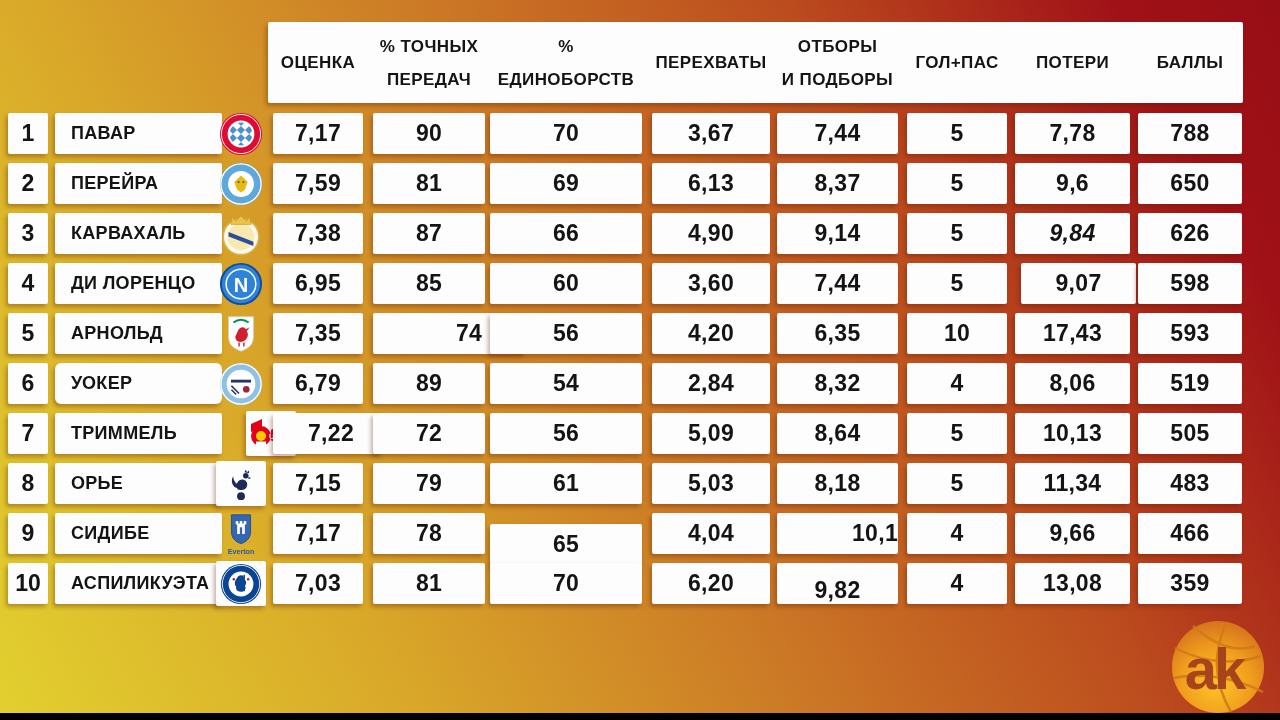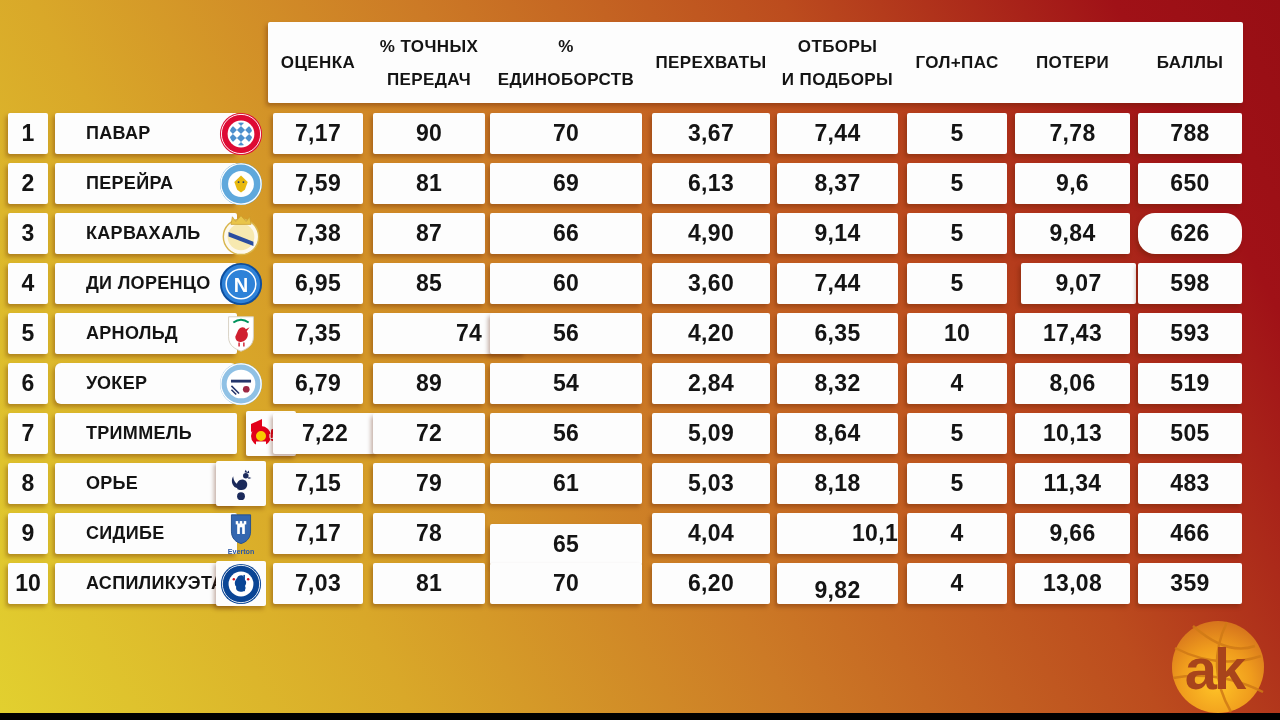--- a/index.html
+++ b/index.html
@@ -14,21 +14,21 @@
     display:flex;align-items:center;justify-content:center;
   }
   .header-box{z-index:1;}
   .hlabel{
     position:absolute;top:0;height:100%;display:flex;flex-direction:column;
     align-items:center;justify-content:center;transform:translateX(-50%);
     font-size:17px;letter-spacing:.4px;white-space:nowrap;text-align:center;
   }
   .hlabel span{line-height:33px;}
   .rank-cell{font-size:23px;}
-  .name-cell{justify-content:flex-start;padding-left:31px;font-size:18px;letter-spacing:.3px;white-space:nowrap;}
+  .name-cell{justify-content:flex-start;padding-left:16px;font-size:18px;letter-spacing:.3px;white-space:nowrap;}
   .val-cell{font-size:23px;letter-spacing:.3px;}
   .logo-slot{position:absolute;display:flex;align-items:center;justify-content:center;}
   .logo-slot.whitebg{background:#fdfdfd;border-radius:2px;box-shadow:-2px 3px 4px rgba(90,30,0,.35);}
   .bottom-bar{position:absolute;left:0;bottom:0;width:100%;height:7px;background:#000;}
   .brand-logo{position:absolute;left:1163px;top:610px;}
   svg{display:block;}
 </style>
 </head>
 <body>
 
@@ -181,24 +181,24 @@
       </div>
       <div class="box val-cell" style="left: 652px; top: 213px; width: 118px; height: 41px;">
         <span>4,90</span>
       </div>
       <div class="box val-cell" style="left: 777px; top: 213px; width: 121px; height: 41px;">
         <span>9,14</span>
       </div>
       <div class="box val-cell" style="left: 907px; top: 213px; width: 100px; height: 41px;">
         <span>5</span>
       </div>
-      <div class="box val-cell" style="left: 1015px; top: 213px; width: 115px; height: 41px;">
+      <div class="box val-cell" style="left: 1015px; top: 213px; width: 115px; height: 41px; font-style: italic;">
         <span>9,84</span>
       </div>
-      <div class="box val-cell" style="left: 1138px; top: 213px; width: 104px; height: 41px; border-radius: 17px;">
+      <div class="box val-cell" style="left: 1138px; top: 213px; width: 104px; height: 41px;">
         <span>626</span>
       </div>
       <div class="box rank-cell" style="left: 8px; top: 263px; width: 40px; height: 41px;">
         <span>4</span>
       </div>
       <div class="box name-cell" style="left: 55px; top: 263px; width: 151px; height: 41px;">
         <span>ДИ ЛОРЕНЦО</span>
       </div>
       <div class="logo-slot" style="left: 216px; top: 261px; width: 50px; height: 45px;">
         <svg width="44" height="44" viewBox="0 0 46 46">
@@ -317,21 +317,21 @@
       </div>
       <div class="logo-slot whitebg" style="left: 216px; top: 411px; width: 50px; height: 45px; margin-left: 30px;">
         <svg width="46" height="36" viewBox="0 0 46 36">
           <path d="M3 8 l11 -5 v8 l-11 5 z" fill="#e2001a"></path>
           <circle cx="13" cy="20" r="7.5" fill="#f8cc00" stroke="#e2001a" stroke-width="5"></circle>
           <rect x="8" y="25.5" width="10" height="7" fill="#fff"></rect>
           <rect x="23" y="13" width="20" height="12" rx="1.5" fill="#e2001a"></rect>
           <text x="33" y="22.5" text-anchor="middle" font-size="7.5" font-weight="bold" fill="#fff" font-family="Liberation Sans, sans-serif">UNION</text>
         </svg>
       </div>
-      <div class="box val-cell" style="left: 273px; top: 413px; width: 104px; height: 41px;">
+      <div class="box val-cell" style="left: 273px; top: 413px; width: 104px; height: 41px; padding-left: 6px;">
         <span>7,22</span>
       </div>
       <div class="box val-cell" style="left: 373px; top: 413px; width: 112px; height: 41px;">
         <span>72</span>
       </div>
       <div class="box val-cell" style="left: 490px; top: 413px; width: 152px; height: 41px;">
         <span>56</span>
       </div>
       <div class="box val-cell" style="left: 652px; top: 413px; width: 118px; height: 41px;">
         <span>5,09</span>

